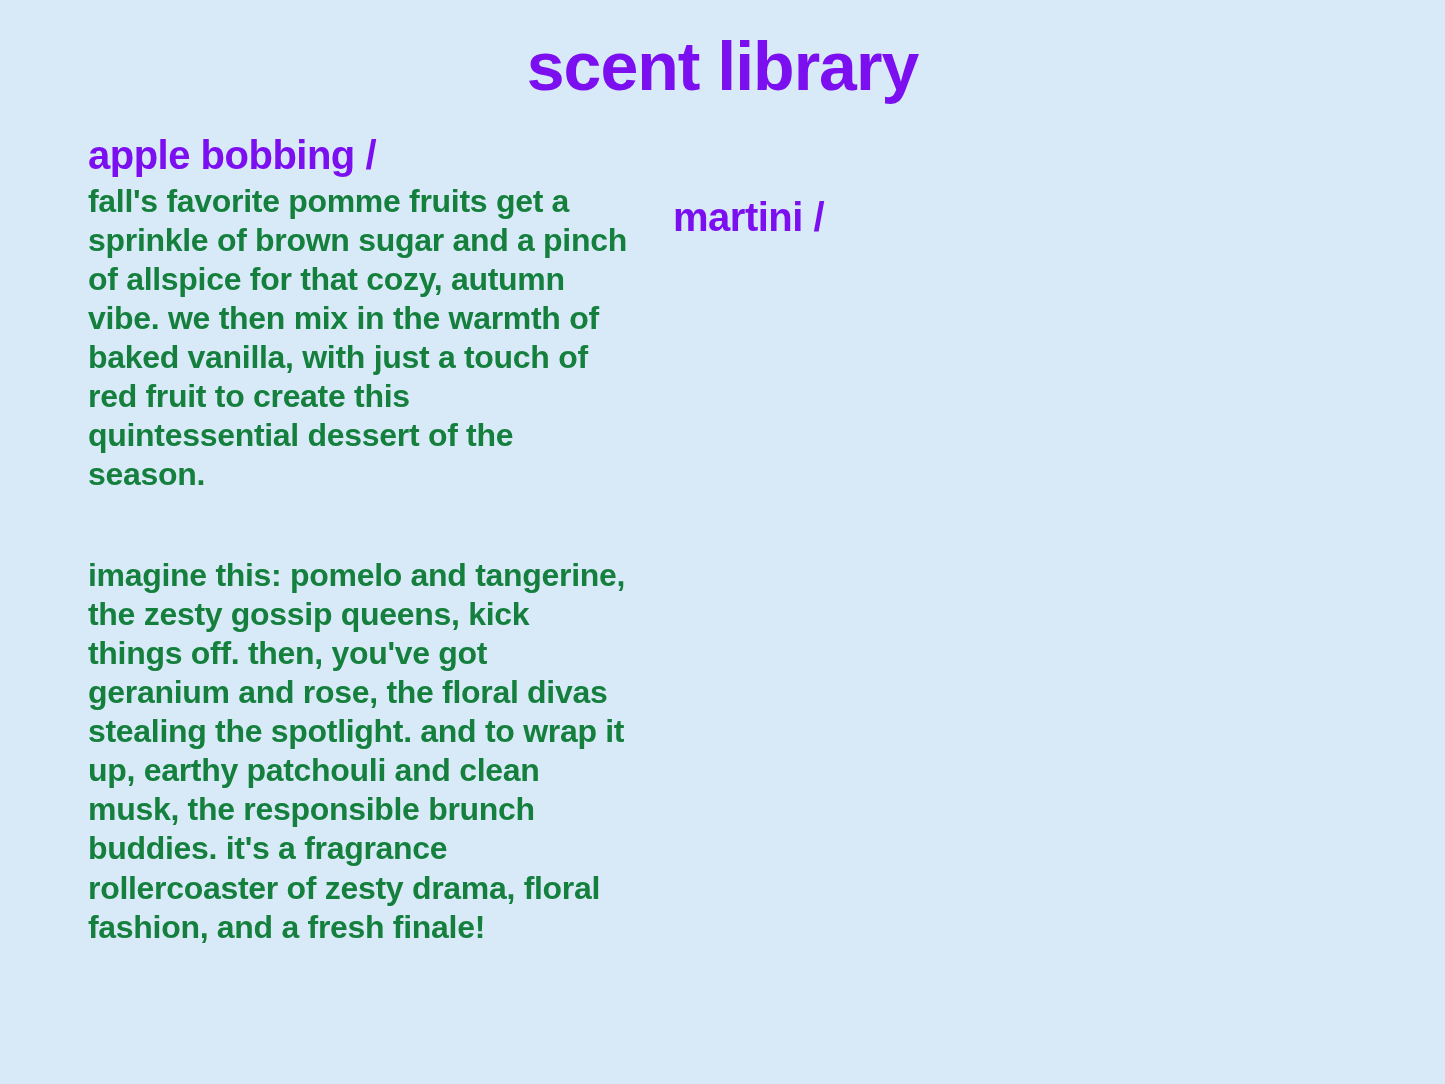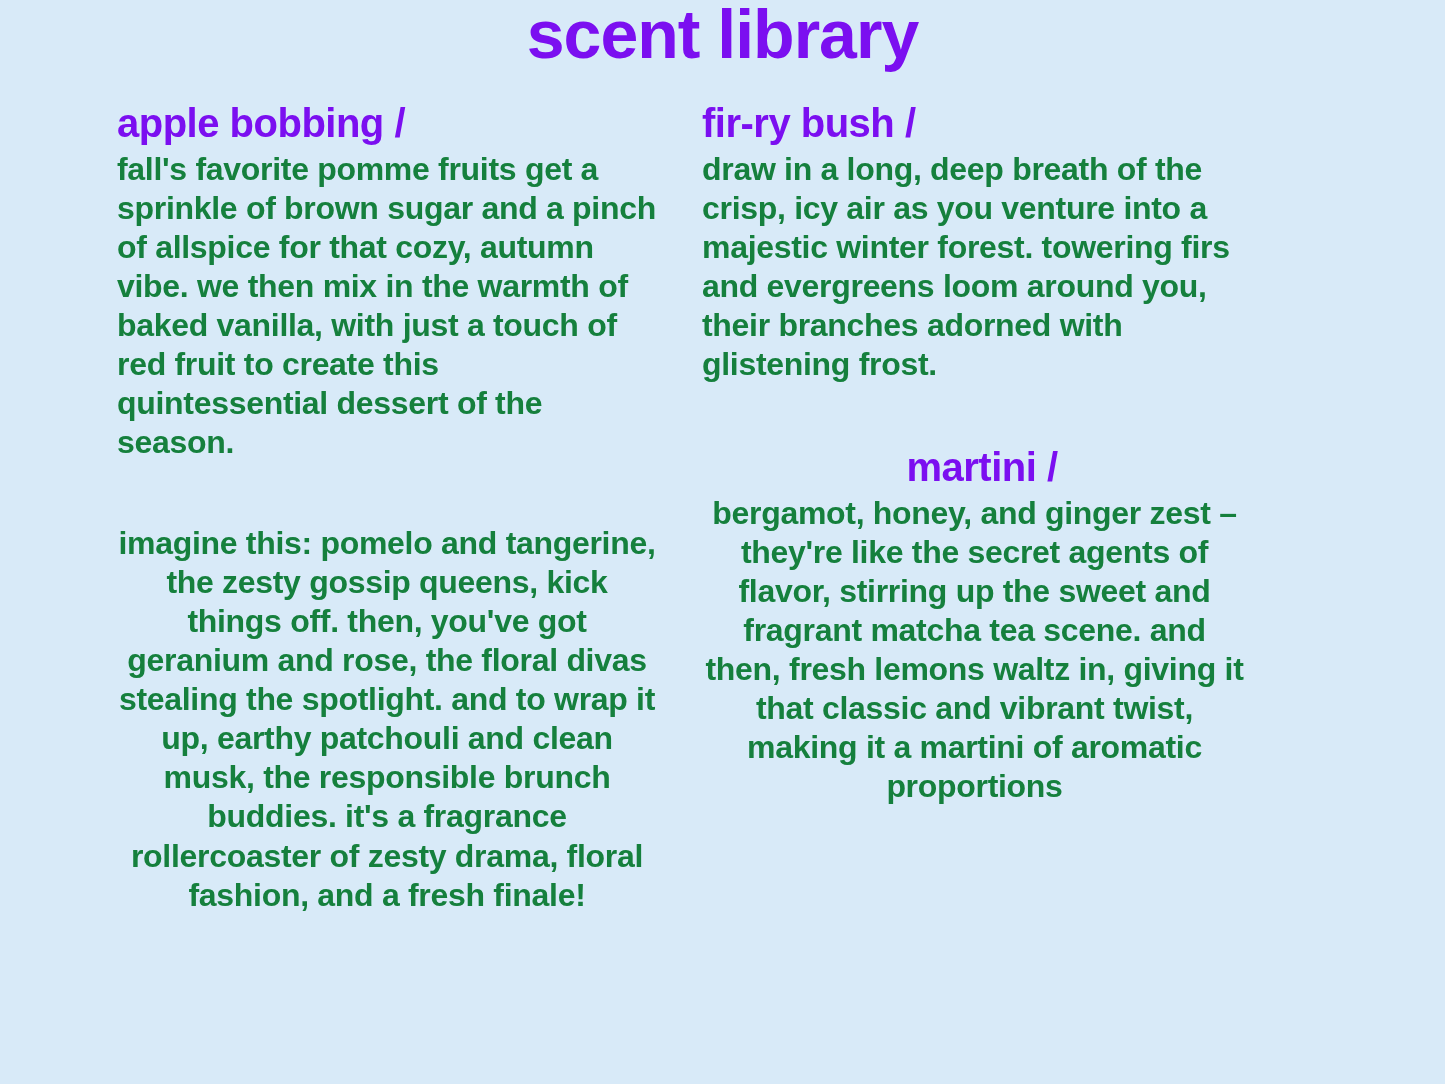--- a/index.html
+++ b/index.html
@@ -20,37 +20,37 @@
     background: #d8eaf8;
     box-sizing: border-box;
   }
   .page-title {
     text-align: center;
     color: #7b0ff0;
     font-size: 68px;
     font-weight: bold;
     letter-spacing: -1px;
     line-height: 1;
+    padding-top: 32px;
     margin: 0;
   }
   .grid {
     display: grid;
     grid-template-columns: 580px 580px;
     column-gap: 5px;
     row-gap: 0px;
-    padding: 34px 0 0 117px;
+    padding: 34px 0 0 88px;
     box-sizing: border-box;
   }
   .entry {
     width: 540px;
     margin-bottom: 22px;
   }
   .entry-row2 {
     margin-top: 62px;
-    text-align: center;
   }
   .entry-name {
     color: #7b0ff0;
     font-size: 40px;
     font-weight: bold;
     line-height: 1.05;
     letter-spacing: -0.5px;
     margin: 0 0 6px 0;
   }
   .entry-desc {
@@ -81,24 +81,19 @@
       <div class="entry">
         <p class="entry-name">apple bobbing /</p>
         <p class="entry-desc">fall's favorite pomme fruits get a sprinkle of brown sugar and a pinch of allspice for that cozy, autumn vibe. we then mix in the warmth of baked vanilla, with just a touch of red fruit to create this quintessential dessert of the season.</p>
       </div>
       <div class="entry entry-row2">
         <p class="entry-desc">imagine this: pomelo and tangerine, the zesty gossip queens, kick things off. then, you've got geranium and rose, the floral divas stealing the spotlight. and to wrap it up, earthy patchouli and clean musk, the responsible brunch buddies. it's a fragrance rollercoaster of zesty drama, floral fashion, and a fresh finale!</p>
       </div>
     </div>
 
     <div class="col-right">
-      <div class="entry">
-        <p class="entry-name">fir-ry bush /</p>
-        <p class="entry-desc">draw in a long, deep breath of the crisp, icy air as you venture into a majestic winter forest. towering firs and evergreens loom around you, their branches adorned with glistening frost.</p>
-      </div>
       <div class="entry entry-row2">
         <p class="entry-name">martini /</p>
-        <p class="entry-desc">bergamot, honey, and ginger zest – they're like the secret agents of flavor, stirring up the sweet and fragrant matcha tea scene. and then, fresh lemons waltz in, giving it that classic and vibrant twist, making it a martini of aromatic proportions</p>
       </div>
     </div>
 
   </div>
 </div>
 
 </body></html>

